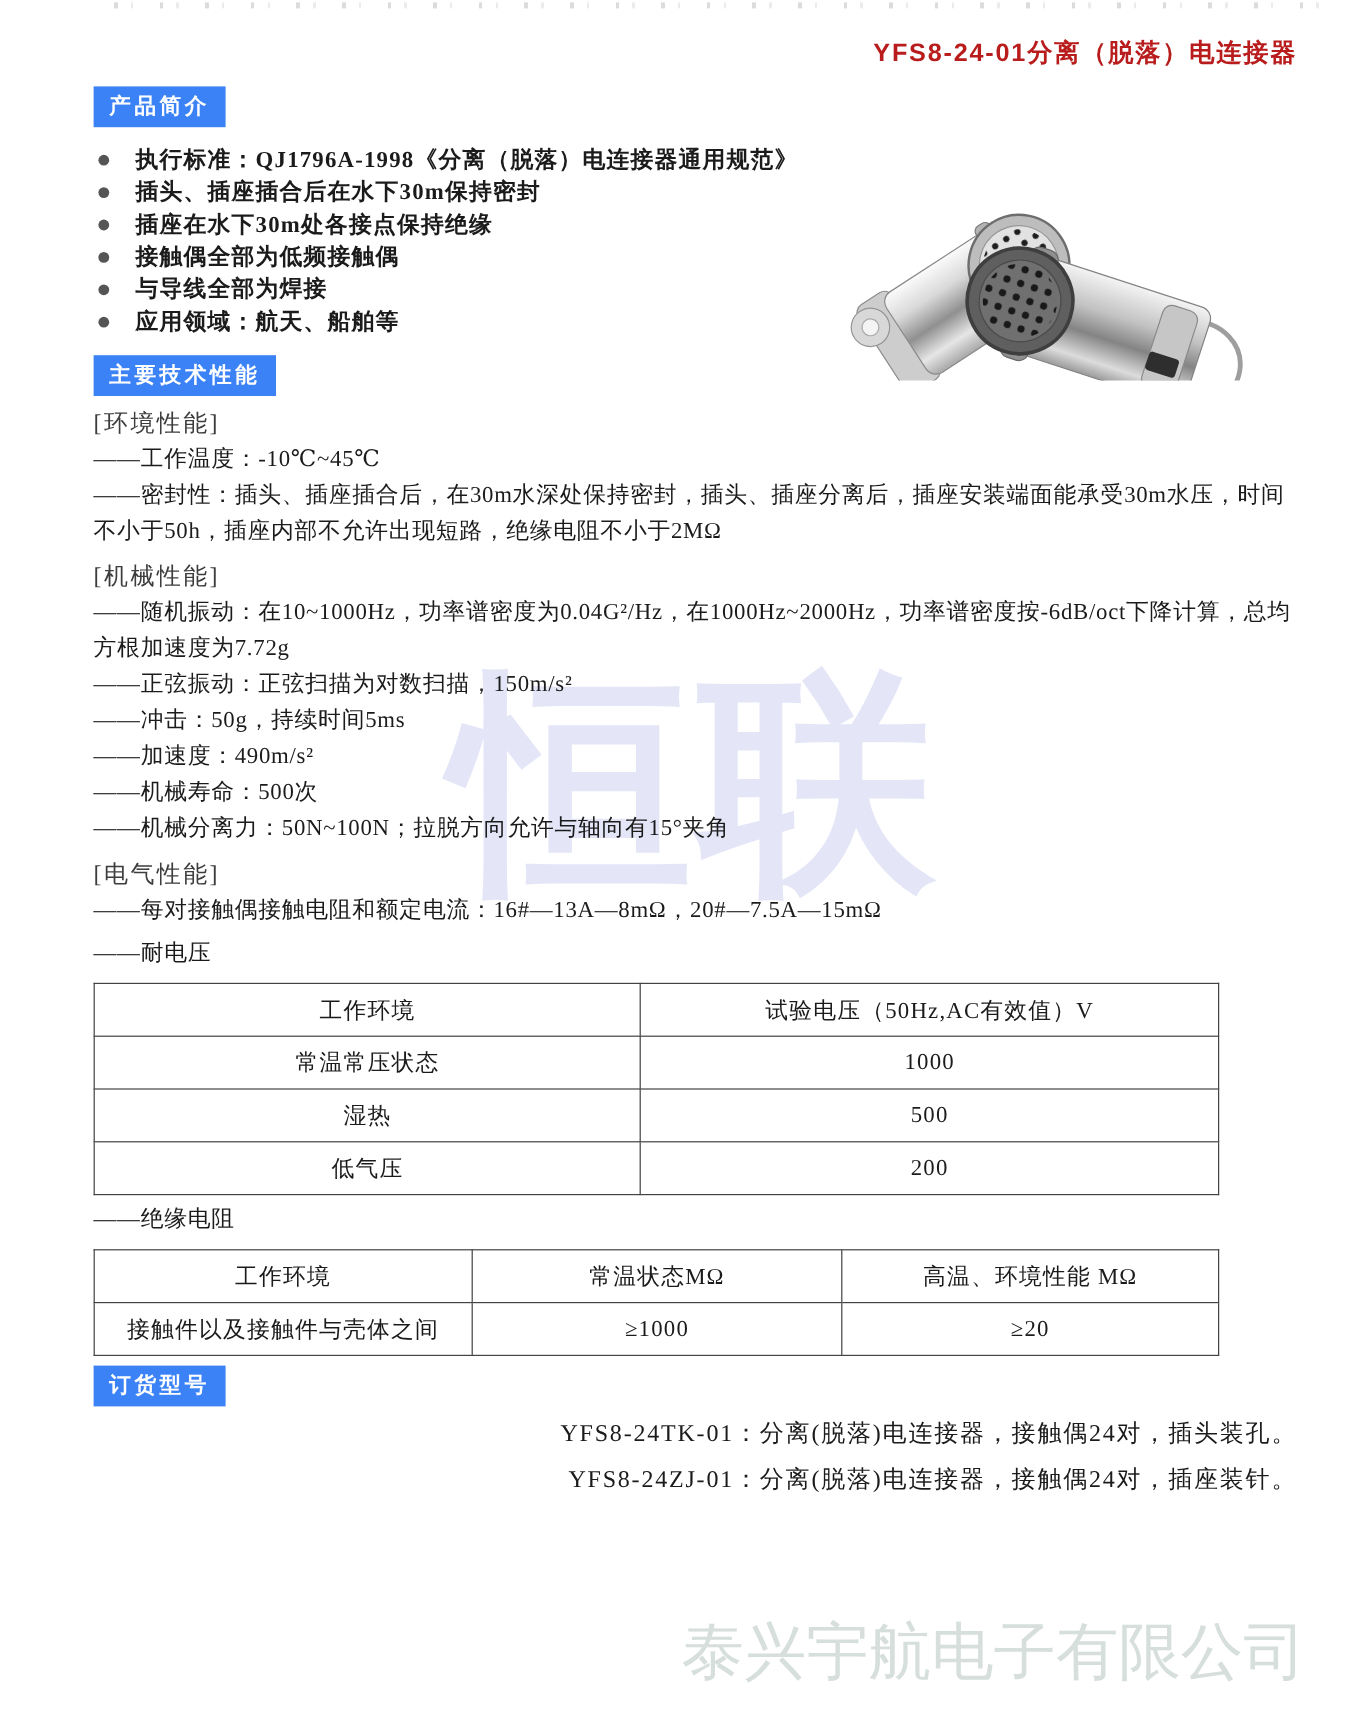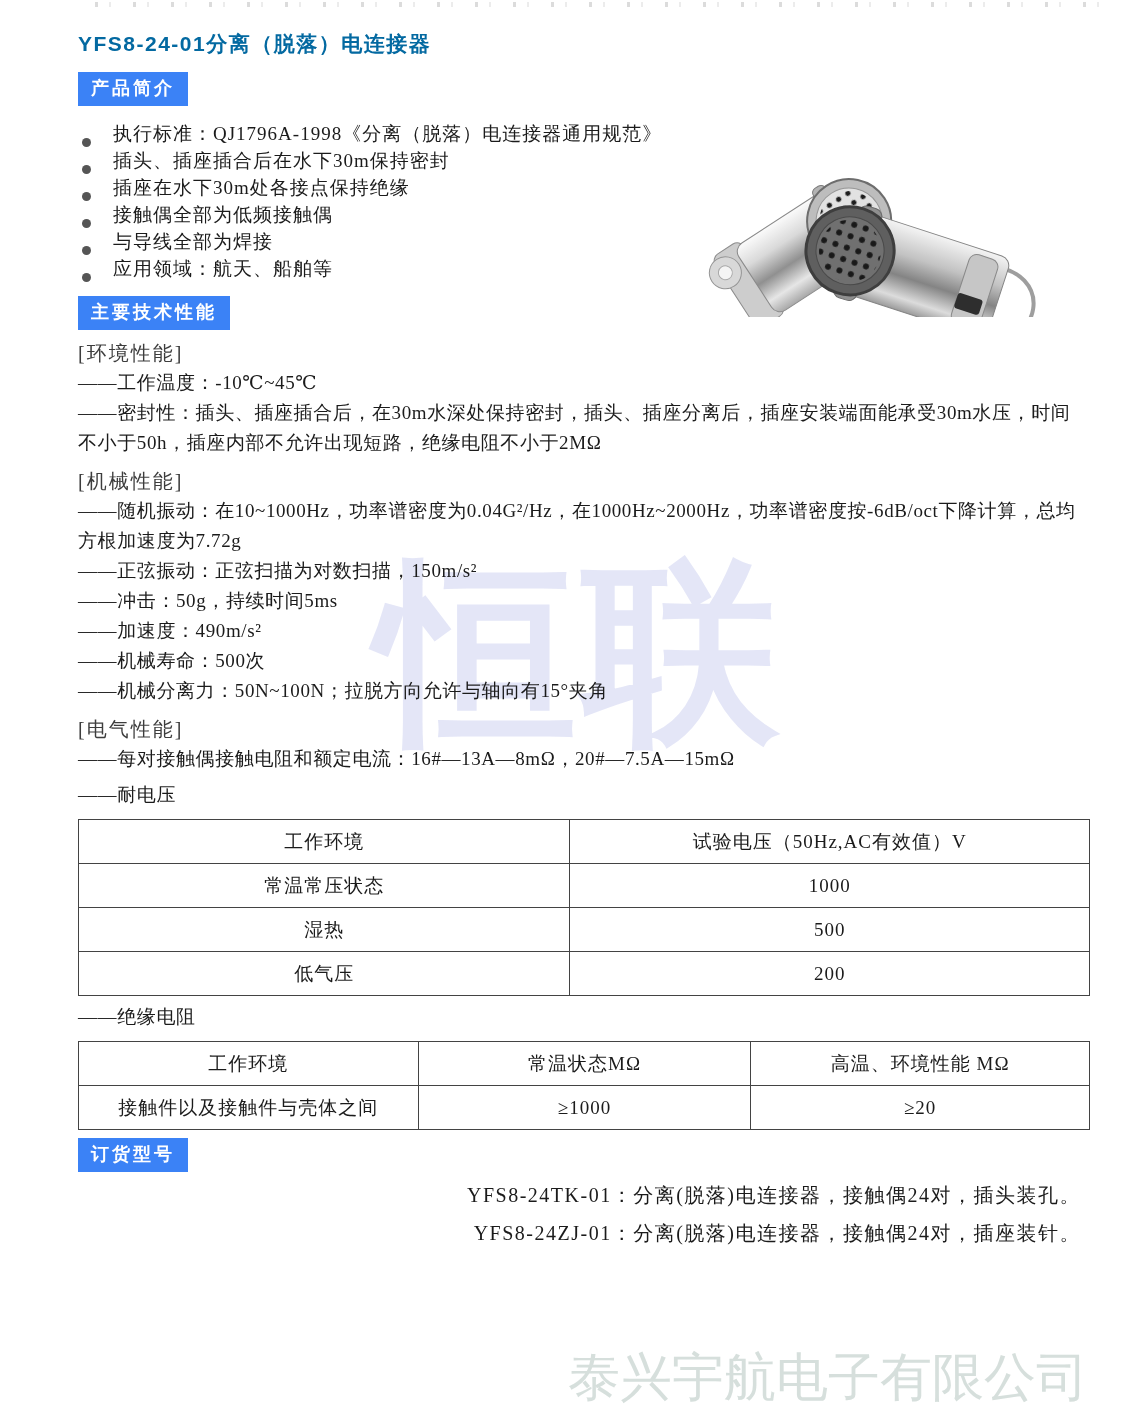--- a/index.html
+++ b/index.html
@@ -8,33 +8,33 @@
   
   .top-artifact{position:absolute;top:2px;left:95px;width:1010px;height:5px;opacity:.35;
     background:repeating-linear-gradient(90deg,#9a9a9a 0 3px,transparent 3px 14px,#c9c9c9 14px 16px,transparent 16px 38px);}
   
   .wm-center{position:absolute;left:378px;top:556px;z-index:0;font-size:198px;line-height:1;
     font-weight:600;letter-spacing:6px;color:rgba(122,132,214,0.20);white-space:nowrap;pointer-events:none;text-align:center;}
   .wm-bottom{position:absolute;left:568px;top:1352px;z-index:0;font-size:52px;line-height:1;
     color:rgba(148,172,162,0.38);letter-spacing:0px;white-space:nowrap;pointer-events:none;}
   .content{position:absolute;left:78px;top:30px;width:1003px;z-index:1;}
   .title{font-family:"Liberation Sans","DejaVu Sans",sans-serif;font-size:21px;font-weight:bold;
-    color:#0369a1;letter-spacing:1.5px;margin:0 0 14px 0;}
+    color:#b91c1c;letter-spacing:1.5px;margin:0 0 14px 0;text-align:right;}
   .badge{display:inline-block;background:#3b82f6;color:#fff;
     font-family:Liberation Sans, sans-serif;font-size:18px;font-weight:bold;
     letter-spacing:3px;padding:4px 13px 6px 13px;}
   .bullets{list-style:none;margin:14px 0 0 0;padding:0;}
-  .bullets li{font-size:19px;line-height:27px;letter-spacing:1px;display:flex;align-items:flex-end;}
+  .bullets li{font-size:19px;line-height:27px;letter-spacing:1px;display:flex;align-items:center;font-weight:bold;}
   .dot{display:inline-block;width:9px;height:9px;border-radius:50%;background:#555;
     margin:0 22px 0 4px;flex:0 0 auto;}
   .sec2{margin-top:14px;}
   .bracket{font-size:20px;line-height:30px;color:#3d3d3d;letter-spacing:2px;margin:8px 0 0 0;}
   .line{font-size:19px;line-height:30px;letter-spacing:0.6px;margin:0;}
   .gap-top{margin-top:6px;}
-  table.spec{border-collapse:collapse;width:1012px;margin-top:9px;background:transparent;}
+  table.spec{border-collapse:collapse;width:938px;margin-top:9px;background:transparent;}
   table.spec th,table.spec td{border:1px solid #434343;font-weight:normal;font-size:19px;
     height:43px;text-align:center;letter-spacing:1px;padding:0 6px;}
   .photo{position:absolute;left:685px;top:92px;width:400px;height:225px;z-index:1;}
   .model{font-size:20px;line-height:29px;letter-spacing:1.5px;margin:9px 0 0 0;text-align:right;}
   .model:first-of-type{margin-top:16px;}
   .badge-order{margin-top:8px;text-align:right;}
 </style>
 </head>
 <body>
 

